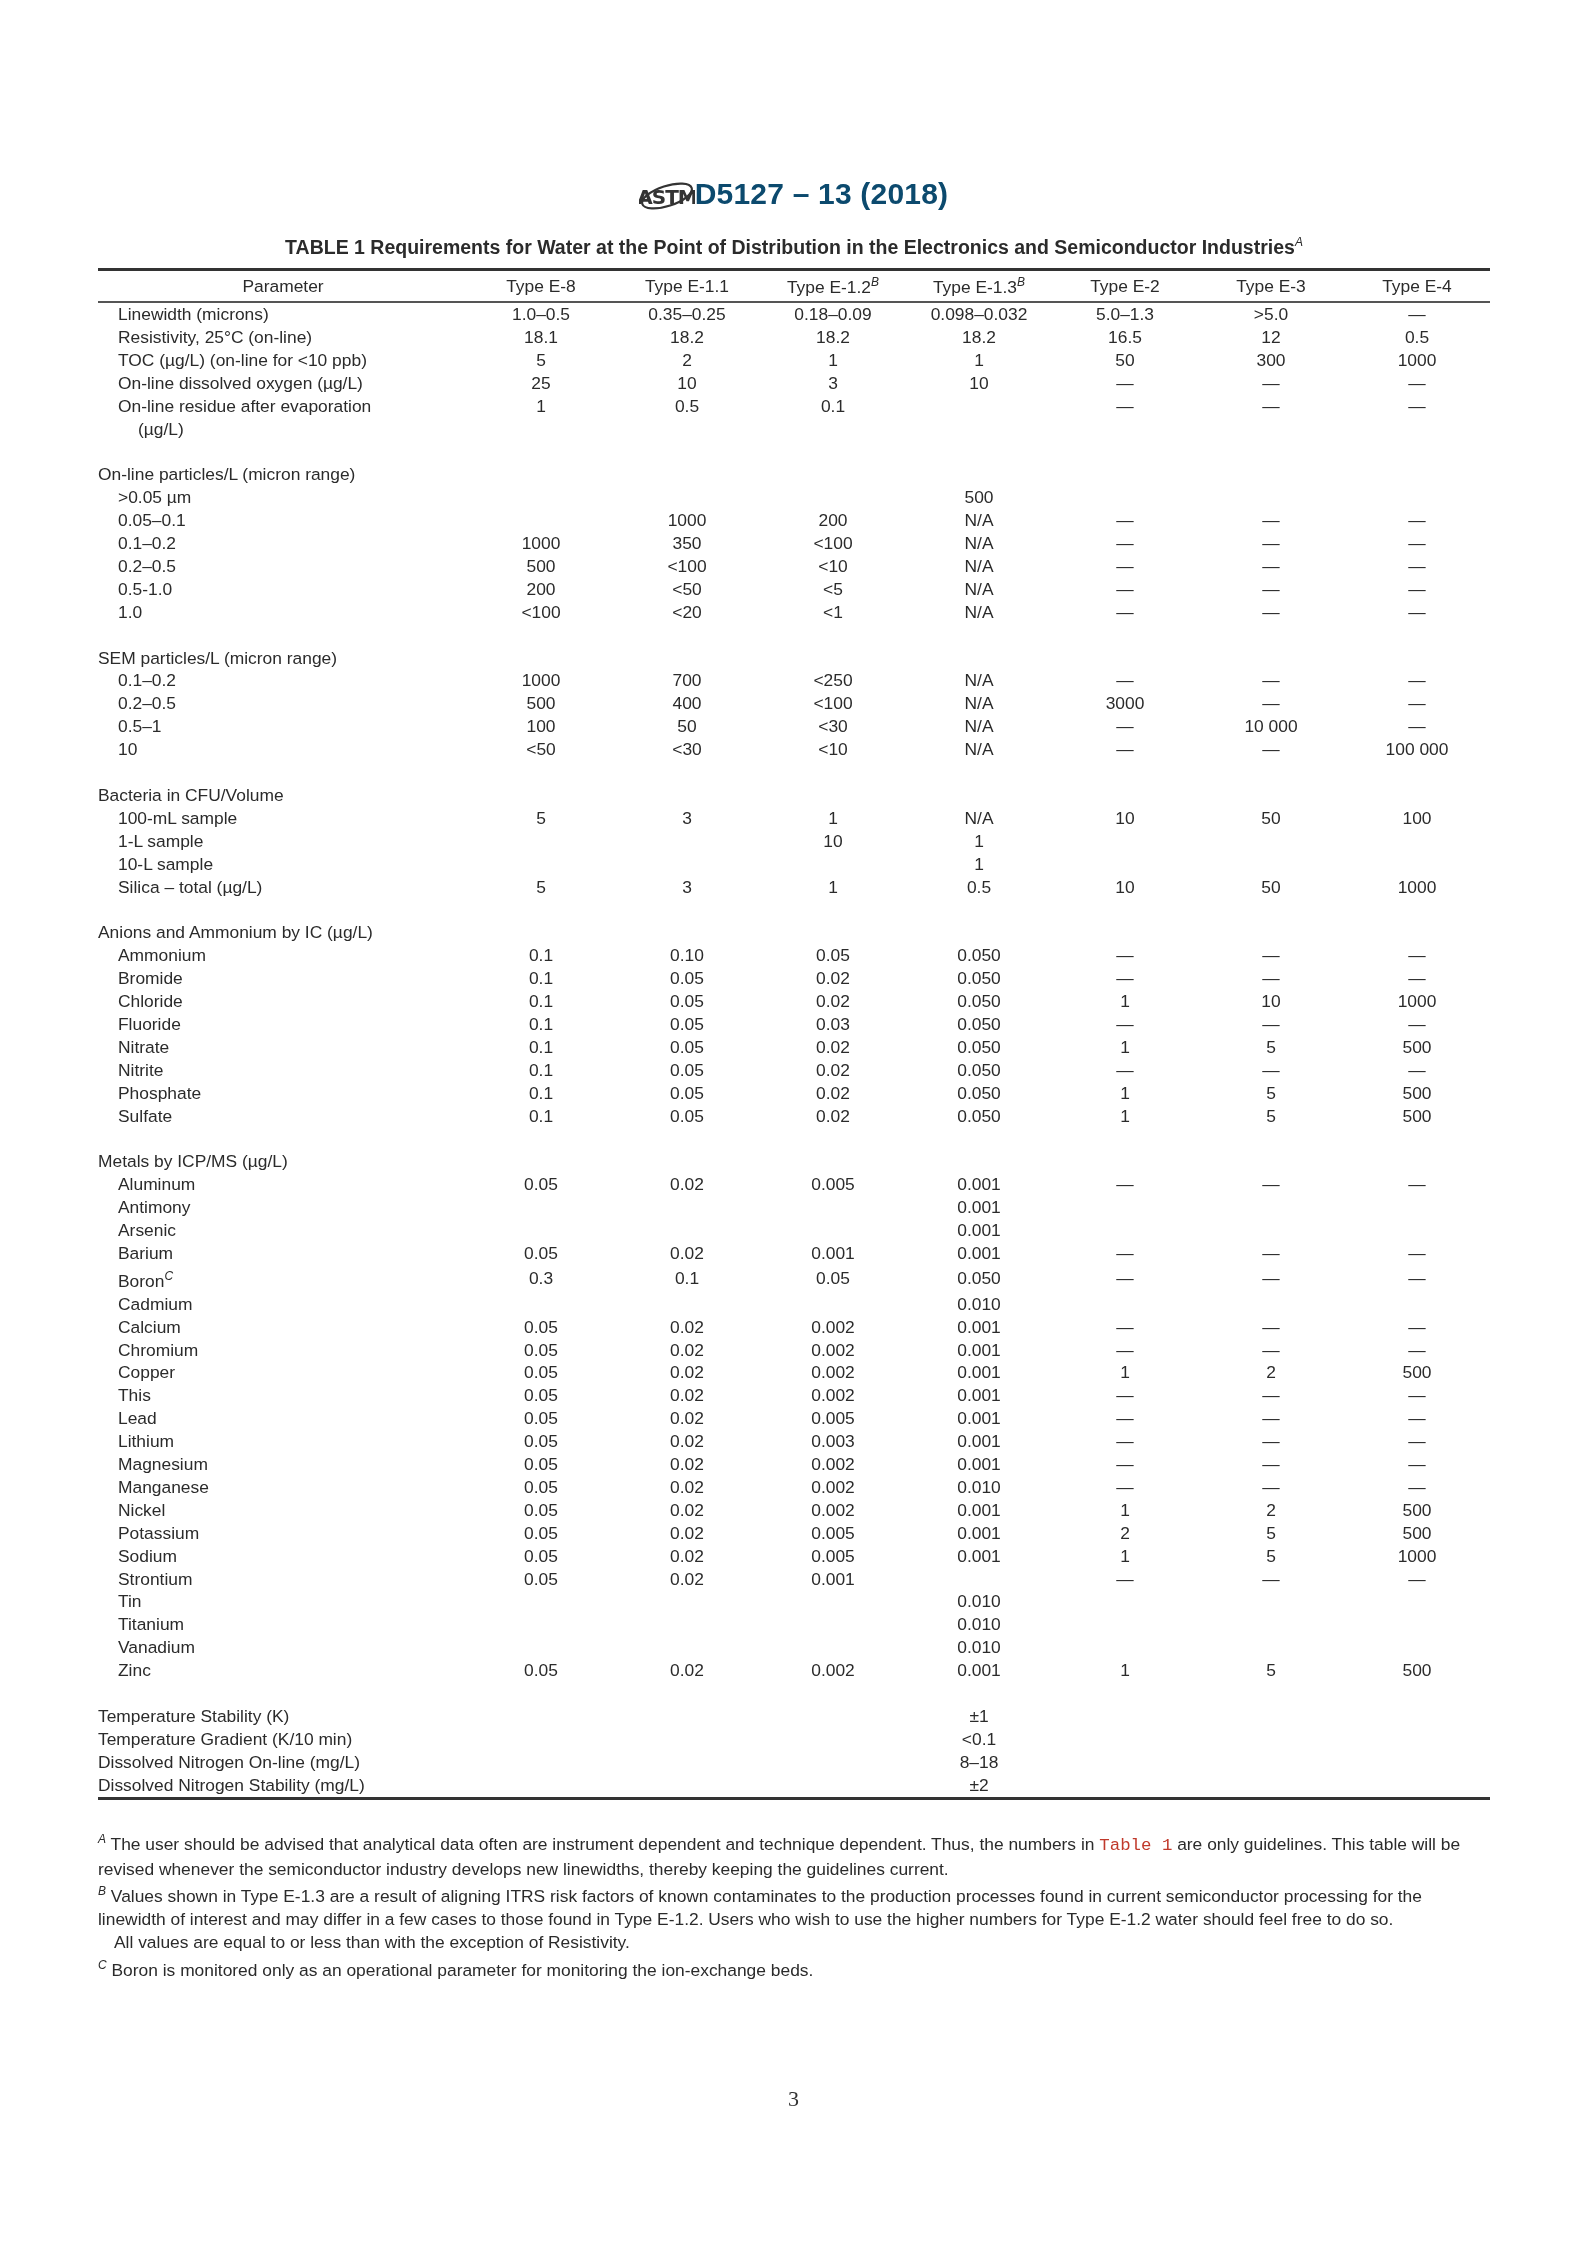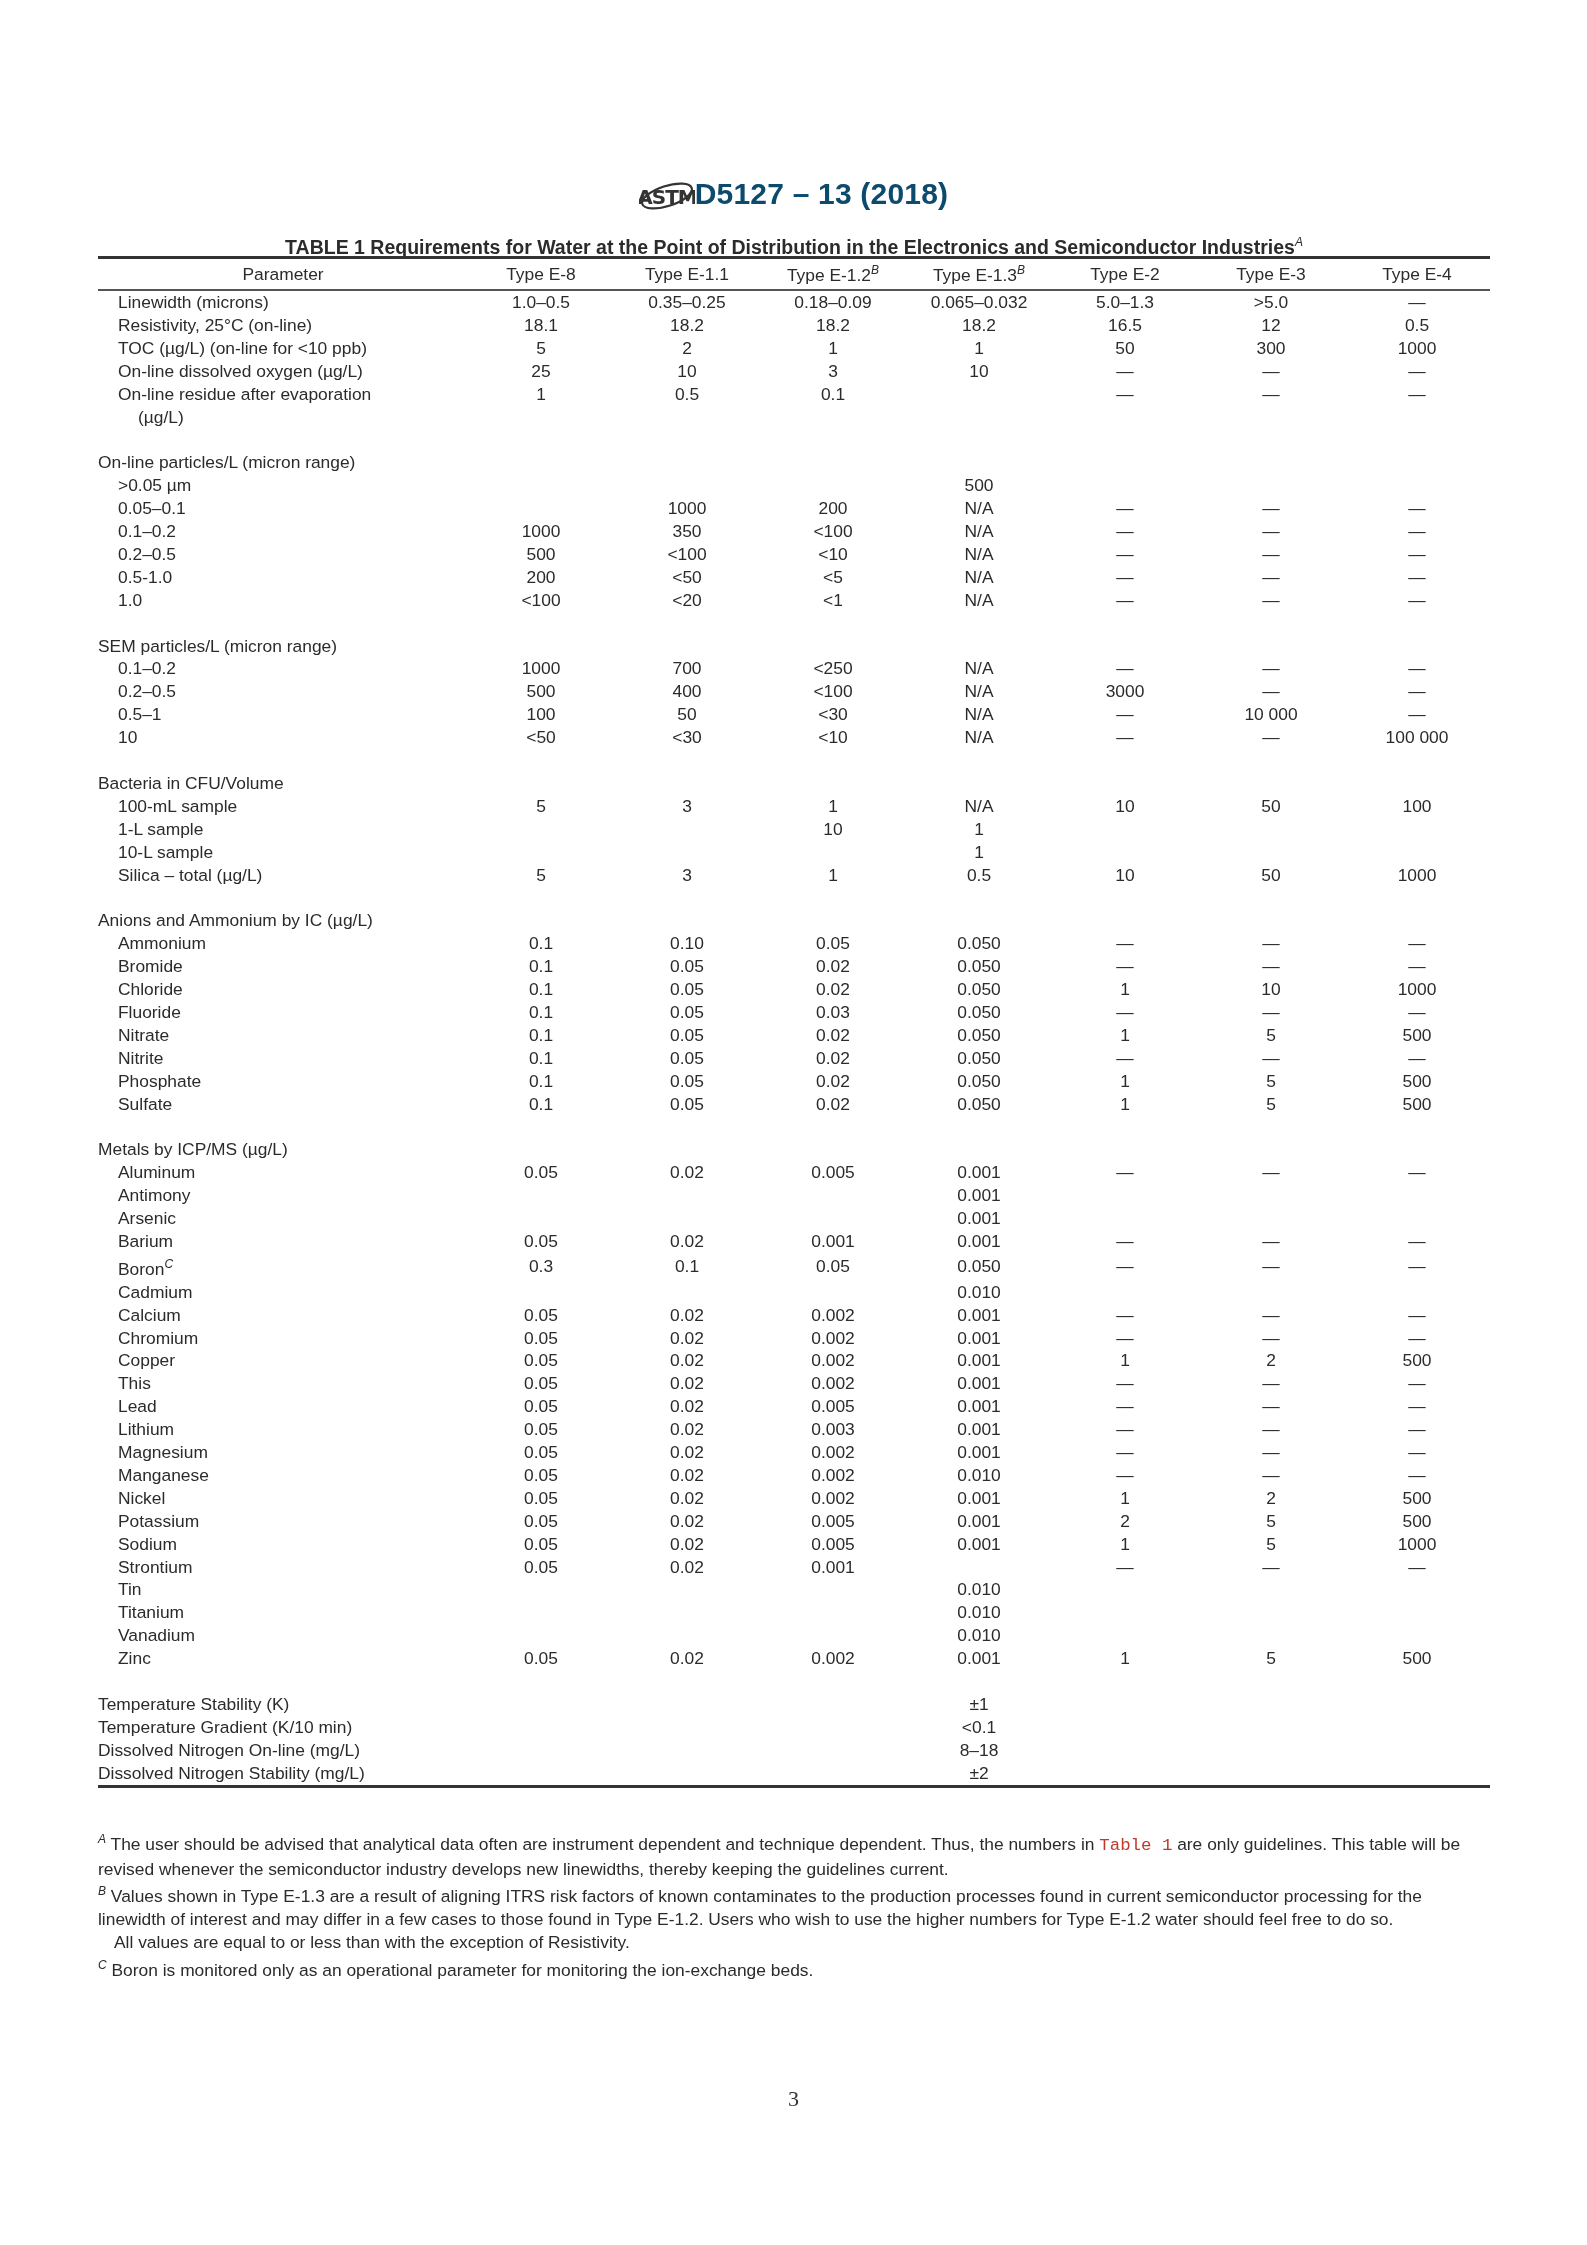--- a/index.html
+++ b/index.html
@@ -3,21 +3,21 @@
 <meta charset="utf-8">
 <style>
   html, body { margin: 0; padding: 0; background: #ffffff; }
   body { width: 1587px; height: 2245px; position: relative; color: #2b2b2b; font-family: "Liberation Sans", sans-serif; overflow: hidden; }
   .header { position: absolute; top: 168px; left: 0; width: 1587px; text-align: center; }
   .header-inner { display: inline-flex; align-items: center; }
   .logo { width: 56px; height: 52px; }
   .doc-id { font-size: 30px; font-weight: bold; color: #0c4a6e; letter-spacing: 0.2px; }
   .table-title { position: absolute; top: 235px; left: 98px; width: 1392px; text-align: center; font-size: 19.5px; font-weight: bold; color: #2b2b2b; }
   .table-title sup, .fn sup, th sup, td sup { font-style: italic; font-weight: normal; font-size: 12px; }
-  .table-wrap { position: absolute; top: 256px; left: 98px; width: 1392px; }
+  .table-wrap { position: absolute; top: 268px; left: 98px; width: 1392px; }
   table { border-collapse: collapse; width: 100%; font-size: 17.4px; table-layout: fixed; }
   thead th { font-weight: normal; text-align: center; border-top: 3px solid #333; border-bottom: 2px solid #555; padding: 4px 0 3px 0; height: 23px; }
   tbody td { padding: 0; height: 22.9px; line-height: 22.9px; text-align: center; white-space: nowrap; }
   td.param { text-align: left; }
   td.param.sub { padding-left: 20px; }
   td.param.wrap2 { padding-left: 40px; }
   tr.spacer td { height: 22.9px; }
   tbody tr:last-child td { border-bottom: 3px solid #333; margin-top: 44px; }
   col.c0 { width: 370px; }
   .footnotes { position: absolute; top: 1828px; left: 98px; width: 1395px; font-size: 17.4px; line-height: 22.8px; color: #2b2b2b; }
@@ -65,21 +65,21 @@
           <th><span>Type E-3</span></th>
           <th><span>Type E-4</span></th>
         </tr>
     </thead>
     <tbody id="table-body">
         <tr>
           <td class="param sub"><span>Linewidth (microns)</span></td>
           <td>1.0–0.5</td>
           <td>0.35–0.25</td>
           <td>0.18–0.09</td>
-          <td>0.065–0.032</td>
+          <td>0.098–0.032</td>
           <td>5.0–1.3</td>
           <td>&gt;5.0</td>
           <td>—</td>
         </tr>
         <tr>
           <td class="param sub"><span>Resistivity, 25°C (on-line)</span></td>
           <td>18.1</td>
           <td>18.2</td>
           <td>18.2</td>
           <td>18.2</td>

